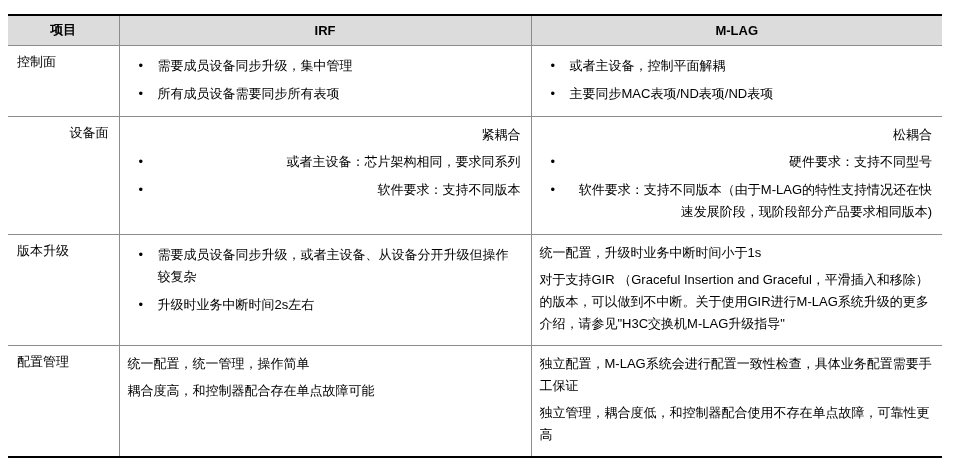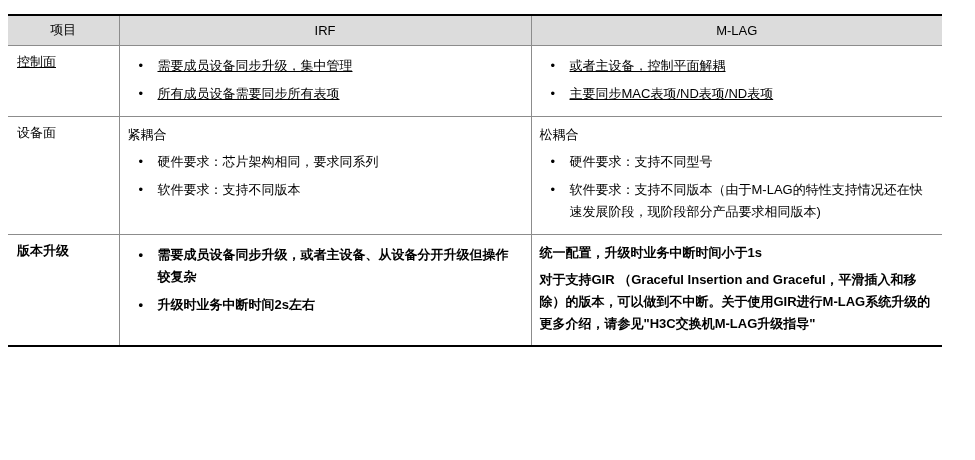--- a/index.html
+++ b/index.html
@@ -23,39 +23,39 @@
   }
   table.compare {
     border-collapse: collapse;
     table-layout: fixed;
     width: 100%;
     border-top: 2px solid var(--border-dark);
     border-bottom: 2px solid var(--border-dark);
   }
   th {
     background: var(--header-bg);
-    font-weight: normal;
+    font-weight: bold;
     font-size: 13px;
     height: 30px;
     text-align: center;
     vertical-align: middle;
     padding: 0;
     border-bottom: 1px solid var(--border-light);
   }
   td {
     vertical-align: top;
     font-size: 13px;
     padding: 7px 10px 5px 8px;
   }
   tbody tr + tr td { border-top: 1px solid var(--border-light); }
   th + th, td + td { border-left: 1px solid var(--border-light); }
   .item-cell { padding-left: 9px; }
-  .row-0 { height: 63px; text-decoration: underline; }
-  .row-1 { height: 111px; }
-  .row-2 { height: 107px; font-weight: bold; }
+  .row-0 { height: 63px; }
+  .row-1 { height: 111px; text-align: right; }
+  .row-2 { height: 107px; }
   .row-3 { height: 104px; }
   p {
     margin: 0 0 5px 0;
     line-height: 22px;
   }
   ul.bullet-list {
     list-style: none;
     margin: 0;
     padding: 0;
   }
@@ -103,21 +103,21 @@
               <li><span class="bullet">•</span><span>或者主设备，控制平面解耦</span></li>
               <li><span class="bullet">•</span><span>主要同步MAC表项/ND表项/ND表项</span></li>
             </ul>
           </td>
         </tr>
         <tr class="row-1">
           <td class="item-cell">设备面</td>
           <td>
             <p>紧耦合</p>
             <ul class="bullet-list">
-              <li><span class="bullet">•</span><span>硬件要求：芯片架构相同，要求同系列</span></li>
+              <li><span class="bullet">•</span><span>或者主设备：芯片架构相同，要求同系列</span></li>
               <li><span class="bullet">•</span><span>软件要求：支持不同版本</span></li>
             </ul>
           </td>
           <td>
             <p>松耦合</p>
             <ul class="bullet-list">
               <li><span class="bullet">•</span><span>硬件要求：支持不同型号</span></li>
               <li><span class="bullet">•</span><span>软件要求：支持不同版本（由于M-LAG的特性支持情况还在快速发展阶段，现阶段部分产品要求相同版本)</span></li>
             </ul>
           </td>
@@ -128,15 +128,26 @@
             <ul class="bullet-list">
               <li><span class="bullet">•</span><span>需要成员设备同步升级，或者主设备、从设备分开升级但操作较复杂</span></li>
               <li><span class="bullet">•</span><span>升级时业务中断时间2s左右</span></li>
             </ul>
           </td>
           <td>
             <p>统一配置，升级时业务中断时间小于1s</p>
             <p>对于支持GIR （Graceful Insertion and Graceful，平滑插入和移除）的版本，可以做到不中断。关于使用GIR进行M-LAG系统升级的更多介绍，请参见"H3C交换机M-LAG升级指导"</p>
           </td>
         </tr>
+        <tr class="row-3">
+          <td class="item-cell">配置管理</td>
+          <td>
+            <p>统一配置，统一管理，操作简单</p>
+            <p>耦合度高，和控制器配合存在单点故障可能</p>
+          </td>
+          <td>
+            <p>独立配置，M-LAG系统会进行配置一致性检查，具体业务配置需要手工保证</p>
+            <p>独立管理，耦合度低，和控制器配合使用不存在单点故障，可靠性更高</p>
+          </td>
+        </tr>
       </tbody>
   </table>
 </div>
 
 </body></html>

